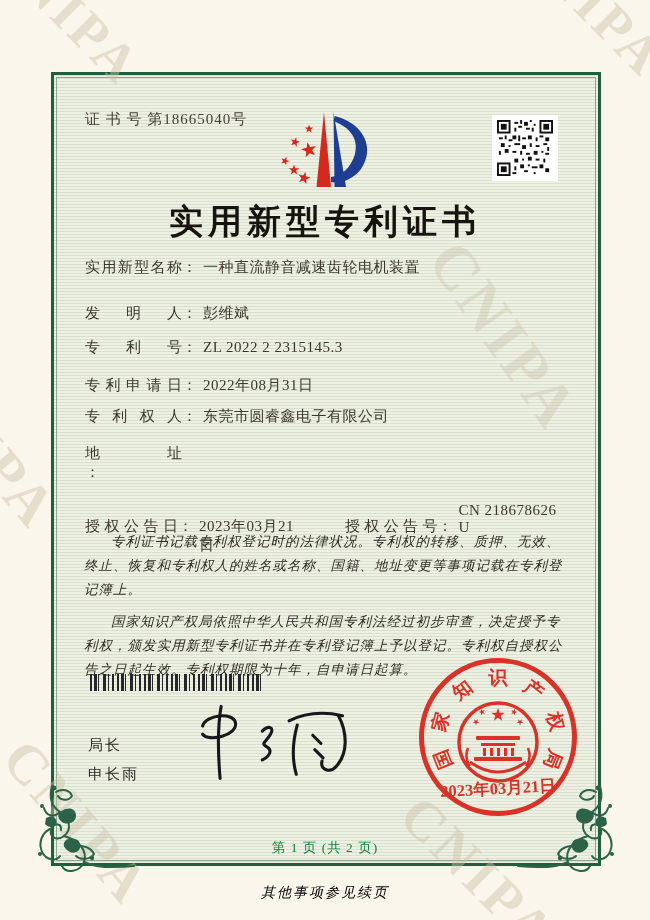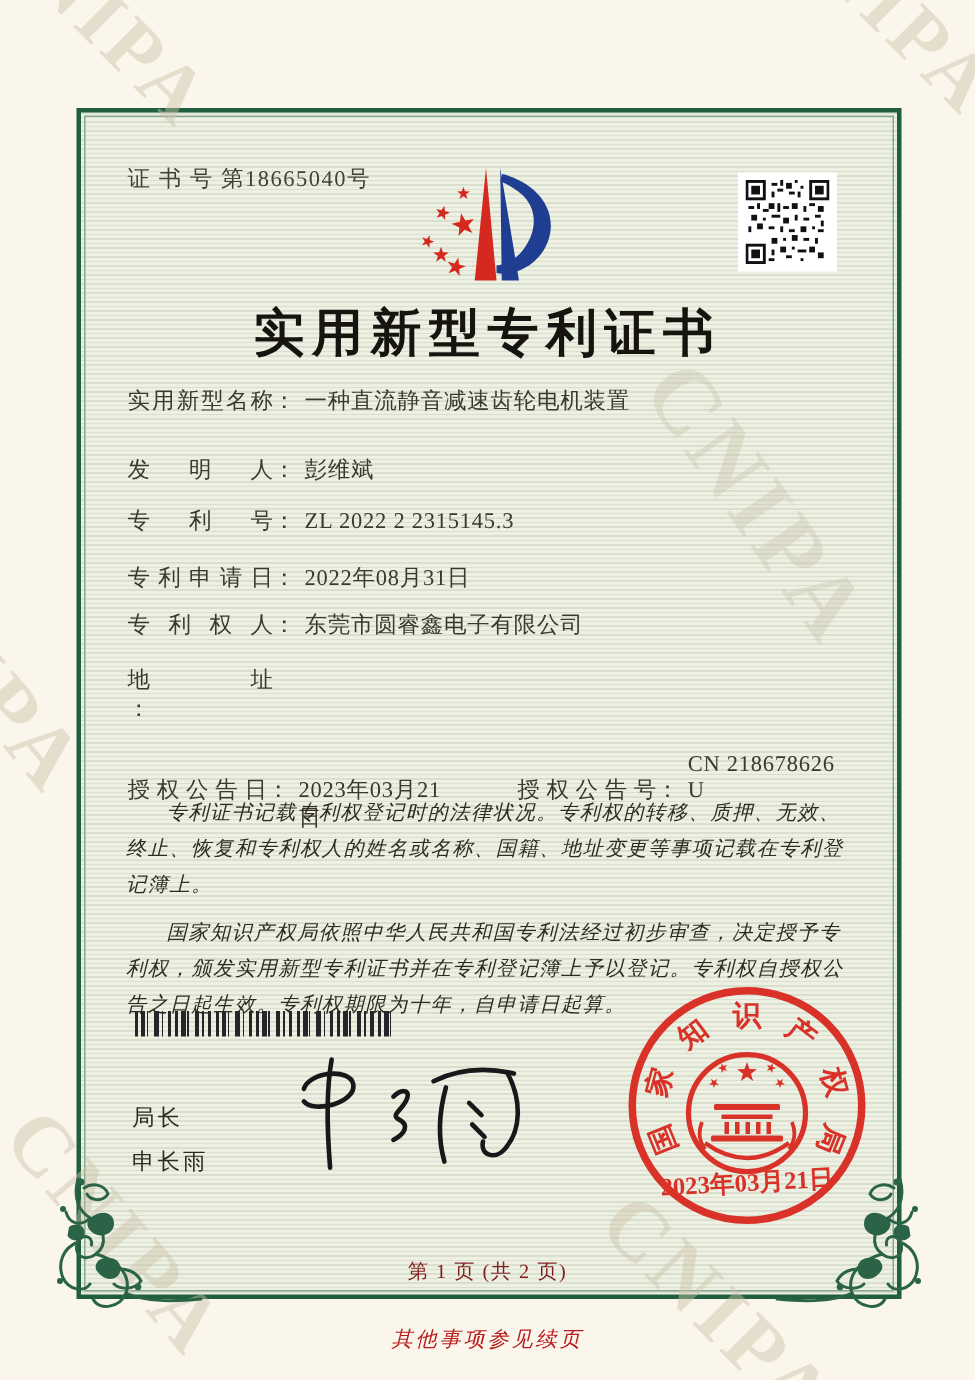--- a/index.html
+++ b/index.html
@@ -104,25 +104,25 @@
   .emblem { position:absolute; left:37px; top:40px; }
   .seal-date {
     position:absolute; left:16px; top:120px; width:126px;
     font-size:16.5px; font-weight:bold; color:#d8251c;
     letter-spacing:0px; transform:rotate(-3deg); white-space:nowrap;
     text-align:center;
   }
   
   .page-num {
     position:absolute; left:0; top:839px; width:100%; text-align:center;
-    font-size:13.5px; color:#7f1d1d; z-index:5; letter-spacing:1px;
+    font-size:13.5px; color:#15803d; z-index:5; letter-spacing:1px;
   }
   .cont-note {
     position:absolute; left:0; top:884px; width:100%; text-align:center;
-    font-size:14px; font-style:italic; color:#b91c1c; z-index:5; letter-spacing:2px;
+    font-size:14px; font-style:italic; color:#000000; z-index:5; letter-spacing:2px;
   }
 </style>
 </head>
 <body>
 
 <span class="wm" style="left:-28px; top:-22px; font-size:54px; transform:rotate(45deg);">CNIPA</span>
 <span class="wm" style="left:496px; top:-30px; font-size:54px; transform:rotate(45deg);">CNIPA</span>
 <span class="wm" style="left:398px; top:300px; font-size:62px; transform:rotate(55deg); color:rgba(203,192,168,0.38);">CNIPA</span>
 <span class="wm" style="left:-118px; top:410px; font-size:58px; transform:rotate(50deg);">CNIPA</span>
 <span class="wm" style="left:-20px; top:790px; font-size:56px; transform:rotate(50deg);">CNIPA</span>

